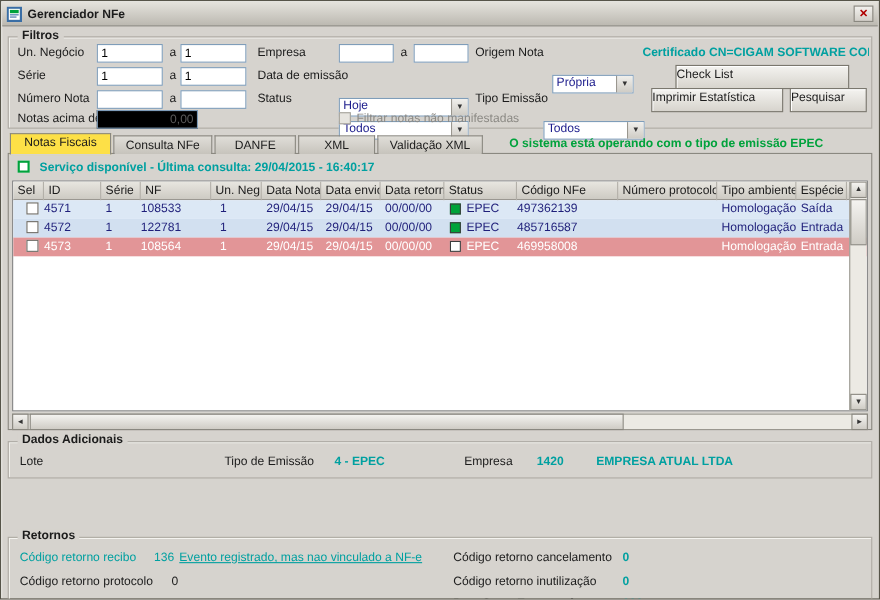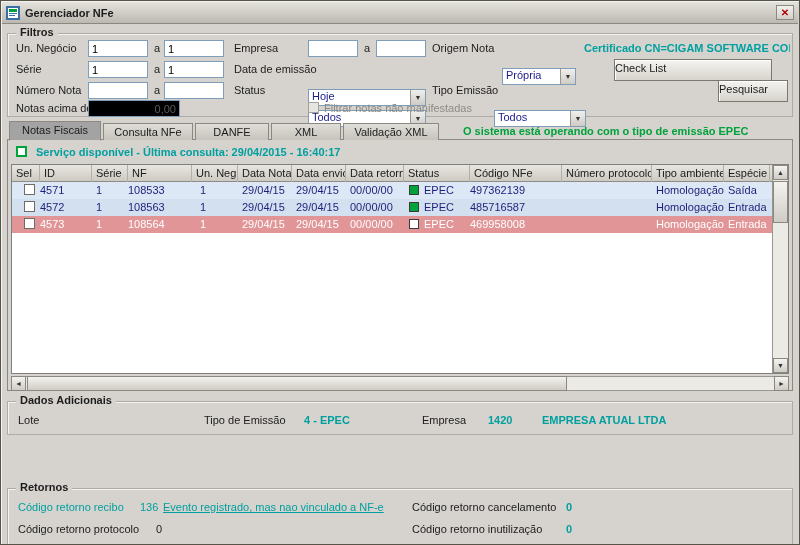--- a/index.html
+++ b/index.html
@@ -45,21 +45,21 @@
          border:1px solid #7a776e; box-shadow:inset 1px 1px 0 #fff;
          text-align:left; line-height:16px; cursor:pointer; color:#1c1c1c; }
 
   .cb { position:absolute; width:11px; height:11px; background:#fff; border:1px solid #6e6c66; }
   .cb.disabled { background:#e7e5e0; border-color:#a5a29b; }
 
   
   .tabs { position:absolute; top:119px; left:8px; height:20px; display:flex; align-items:flex-end; z-index:5; }
   .tab { height:17px; line-height:16px; text-align:center; background:linear-gradient(#e0ded8,#c6c3bc);
          border:1px solid #8a8880; border-bottom:none; margin-right:2px; cursor:pointer; color:#1c1c1c; }
-  .tab.active { height:20px; background:#a3a3a3; border-bottom:1px solid #d6d3ce; margin-bottom:-1px; }
+  .tab.active { height:20px; background:#fde047; border-bottom:1px solid #d6d3ce; margin-bottom:-1px; }
   .banner { position:absolute; top:124px; left:462px; white-space:nowrap; }
 
   
   .panel { position:absolute; top:138px; left:6px; width:786px; height:252px;
            border:1px solid #8a8880; background:#d6d3ce; z-index:1; }
   .status-icon { position:absolute; top:6px; left:8px; width:11px; height:11px;
                  background:#fff; border:2px solid #00A23C; }
   .status-text { position:absolute; top:6px; left:28px; font-weight:bold; }
 
   
@@ -146,20 +146,21 @@
     <span class="lbl" style="top:48px;left:226px;">Status</span>
     <div class="sel" style="top:48px;left:300px;width:118px;">
       <span class="sel-txt">Todos</span>
       <span class="sel-arrow">▼</span>
     </div>
     <span class="lbl" style="top:48px;left:424px;">Tipo Emissão</span>
     <div class="sel" style="top:48px;left:486px;width:92px;">
       <span class="sel-txt">Todos</span>
       <span class="sel-arrow">▼</span>
     </div>
+    <div class="btn" style="top:46px;left:584px;width:120px;">Imprimir Estatística</div>
     <div class="btn" style="top:46px;left:710px;width:70px;">Pesquisar</div>
 
     <span class="lbl" style="top:66px;left:8px;">Notas acima de</span>
     <input class="tbox num" style="top: 66px; left: 80px; width: 92px;" disabled="" value="0,00">
     <span class="cb disabled" style="top:68px;left:300px;"></span>
     <span class="lbl gray" style="top:66px;left:316px;">Filtrar notas não manifestadas</span>
   </div>
 
   <div class="tabs">
     <div class="tab active" style="width:92px;">Notas Fiscais</div>
@@ -204,21 +205,21 @@
         <span class="dc c-cod ra">497362139</span>
         <span class="dc c-prot"></span>
         <span class="dc c-amb">Homologação</span>
         <span class="dc c-esp">Saída</span>
       </div>
 
       <div class="grid-row r1">
         <span class="dc c-sel"><span class="row-cb" style="display:inline-block"></span></span>
         <span class="dc c-id ra">4572</span>
         <span class="dc c-serie">1</span>
-        <span class="dc c-nf ra">108563</span>
+        <span class="dc c-nf ra">122781</span>
         <span class="dc c-un" style="padding-left:8px;">1</span>
         <span class="dc c-dn">29/04/15</span>
         <span class="dc c-de">29/04/15</span>
         <span class="dc c-dr">00/00/00</span>
         <span class="dc c-st" style="padding-left:0;"><span class="st-sq sq-green"></span><span>EPEC</span></span>
         <span class="dc c-cod ra">485716587</span>
         <span class="dc c-prot"></span>
         <span class="dc c-amb">Homologação</span>
         <span class="dc c-esp">Entrada</span>
       </div>

